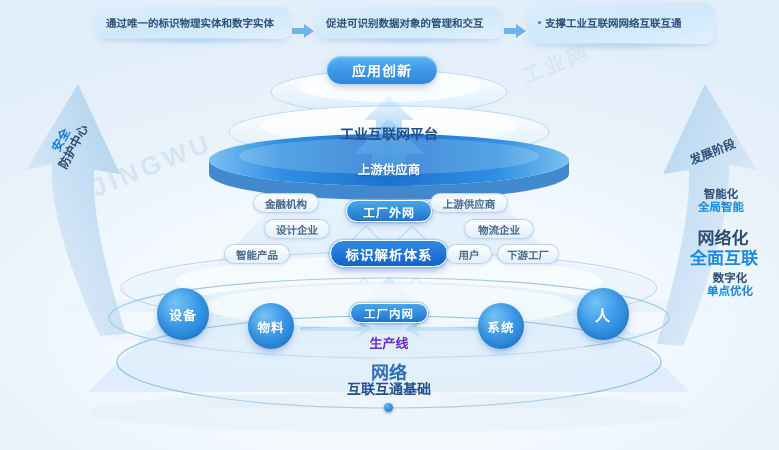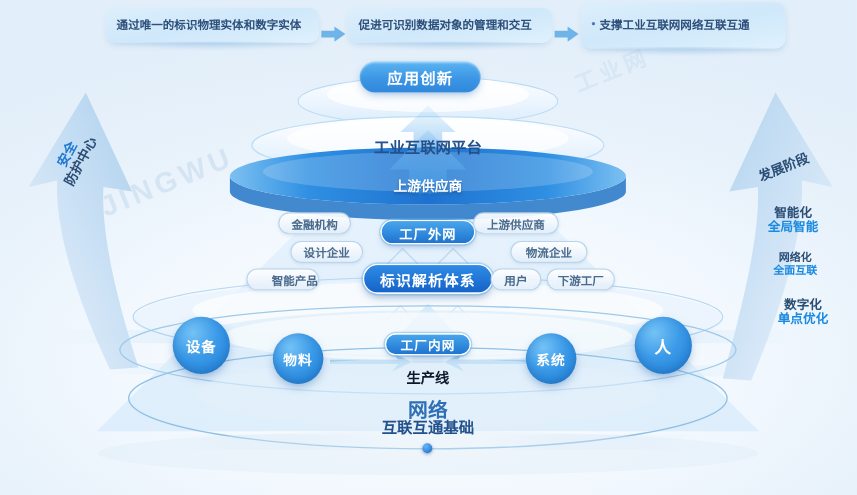--- a/index.html
+++ b/index.html
@@ -197,21 +197,21 @@
 
 <div class="side-label" style="left:678px; top:146px; width:70px; transform: rotate(-22deg); font-size:12px; color:#2b4d74;">
   <span>发展阶段</span>
 </div>
 
 <div class="side-label" style="left:688px; top:188px; width:66px; font-size:11.5px;">
   <div style="color:#2b4d74;">智能化</div>
   <div style="color:#1b8ae0;">全局智能</div>
 </div>
 
-<div class="side-label" style="left:690px; top:229px; width:66px; font-size:10px;">
+<div class="side-label" style="left:690px; top:229px; width:66px; font-size:17px;">
   <div style="color:#2b4d74;">网络化</div>
   <div style="color:#1b8ae0;">全面互联</div>
 </div>
 
 <div class="side-label" style="left:697px; top:272px; width:66px; font-size:11.5px;">
   <div style="color:#2b4d74;">数字化</div>
   <div style="color:#1b8ae0;">单点优化</div>
 </div>
 
 <svg class="cone" viewBox="0 0 779 450" aria-hidden="true">
@@ -315,42 +315,42 @@
 <div class="pill pill-deep" style="left:330px; top:240px; width:118px; height:27px; font-size:13.5px;">
   <span>标识解析体系</span>
 </div>
 
 <div class="tag" style="left:253px; top:193px; width:66px; height:20px;">
   <span>金融机构</span>
 </div>
 <div class="tag" style="left:264px; top:219px; width:66px; height:20px;">
   <span>设计企业</span>
 </div>
-<div class="tag" style="left:224px; top:244px; width:66px; height:20px;justify-content:flex-end;">
+<div class="tag" style="left:224px; top:244px; width:66px; height:20px;">
   <span>智能产品</span>
 </div>
 
 <div class="tag" style="left:430px; top:193px; width:78px; height:20px;">
   <span>上游供应商</span>
 </div>
 <div class="tag" style="left:464px; top:219px; width:70px; height:20px;">
   <span>物流企业</span>
 </div>
 <div class="tag" style="left:446px; top:244px; width:46px; height:20px;">
   <span>用户</span>
 </div>
 <div class="tag" style="left:497px; top:244px; width:62px; height:20px;">
   <span>下游工厂</span>
 </div>
 
 <div class="pill pill-ring" style="left:350px; top:303px; width:78px; height:20px; font-size:11.5px;">
   <span>工厂内网</span>
 </div>
 
-<div class="cap" style="left:339px; top:333px; width:100px; font-size:13px; color:#0f172a;">
+<div class="cap" style="left:339px; top:333px; width:100px; font-size:13px; color:#6d28d9;">
   <span>生产线</span>
 </div>
 
 <div class="node-circle" style="left:157px; top:288px; width:52px; height:52px; font-size:13px;">
   <span>设备</span>
 </div>
 <div class="node-circle" style="left:248px; top:303px; width:46px; height:46px; font-size:12.5px;">
   <span>物料</span>
 </div>
 <div class="node-circle" style="left:478px; top:303px; width:46px; height:46px; font-size:12.5px;">

